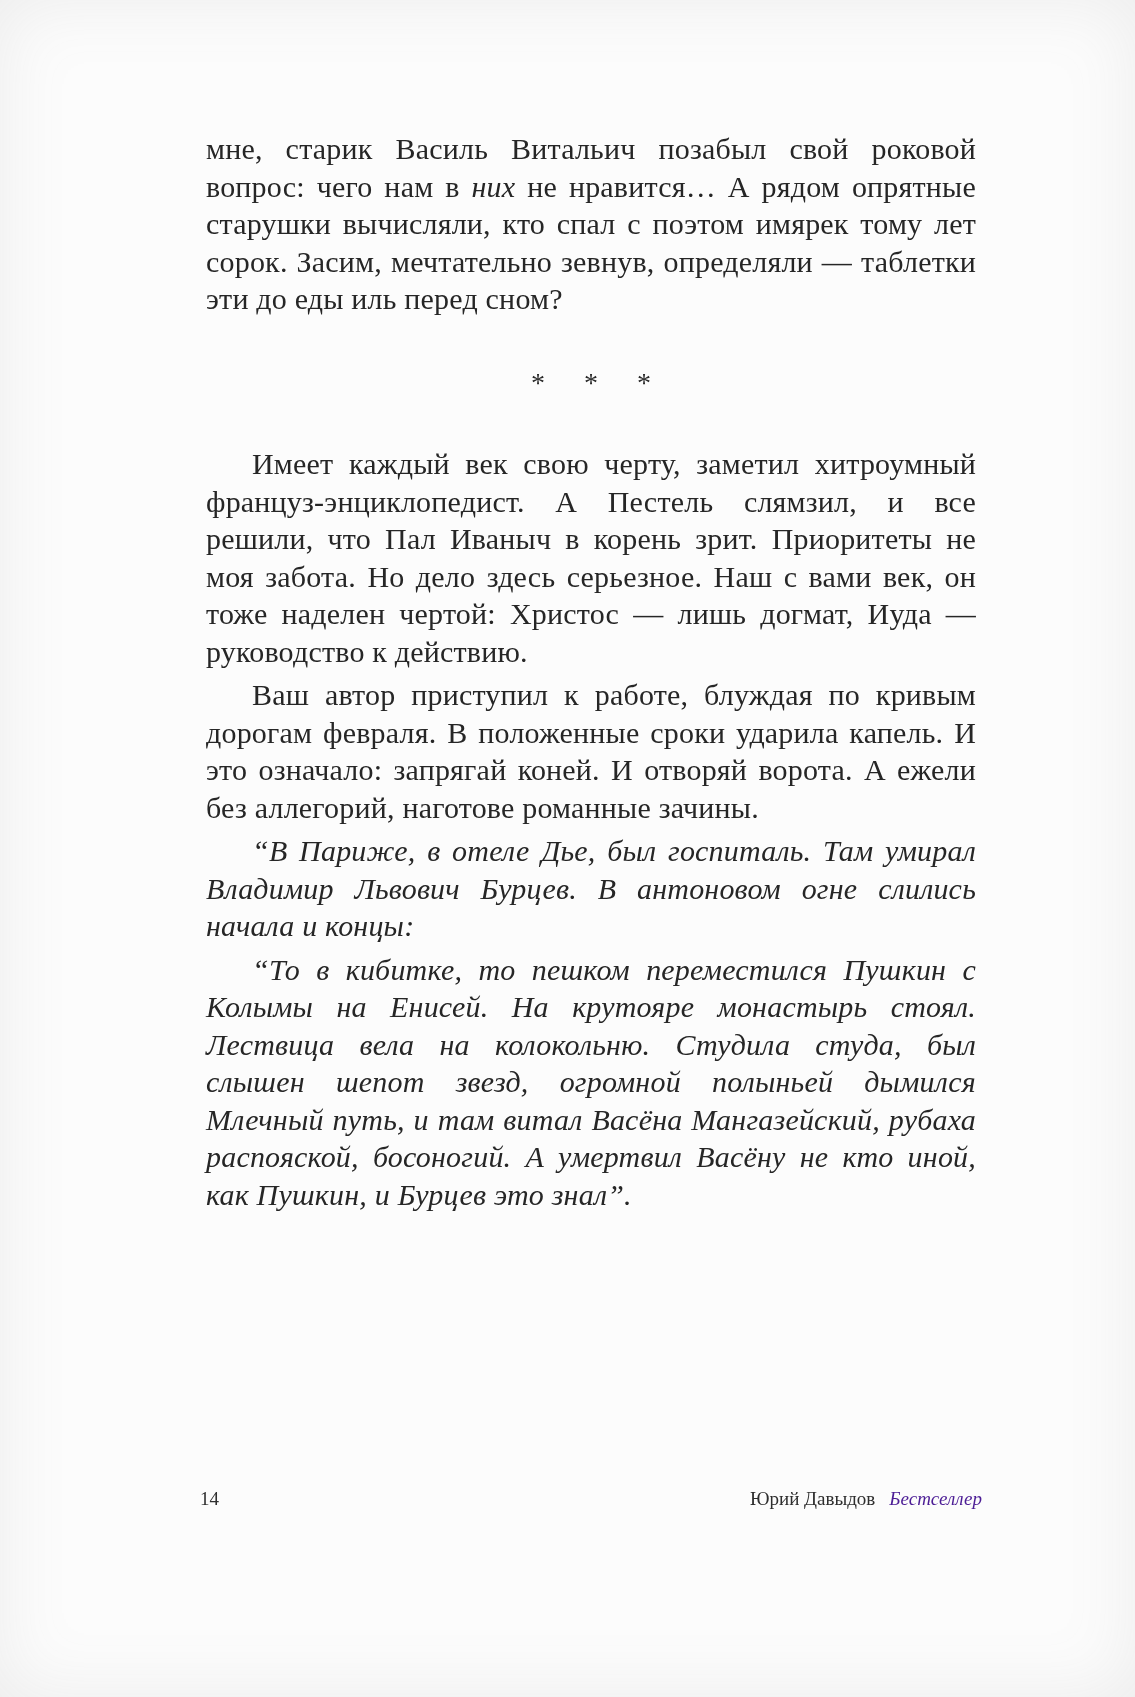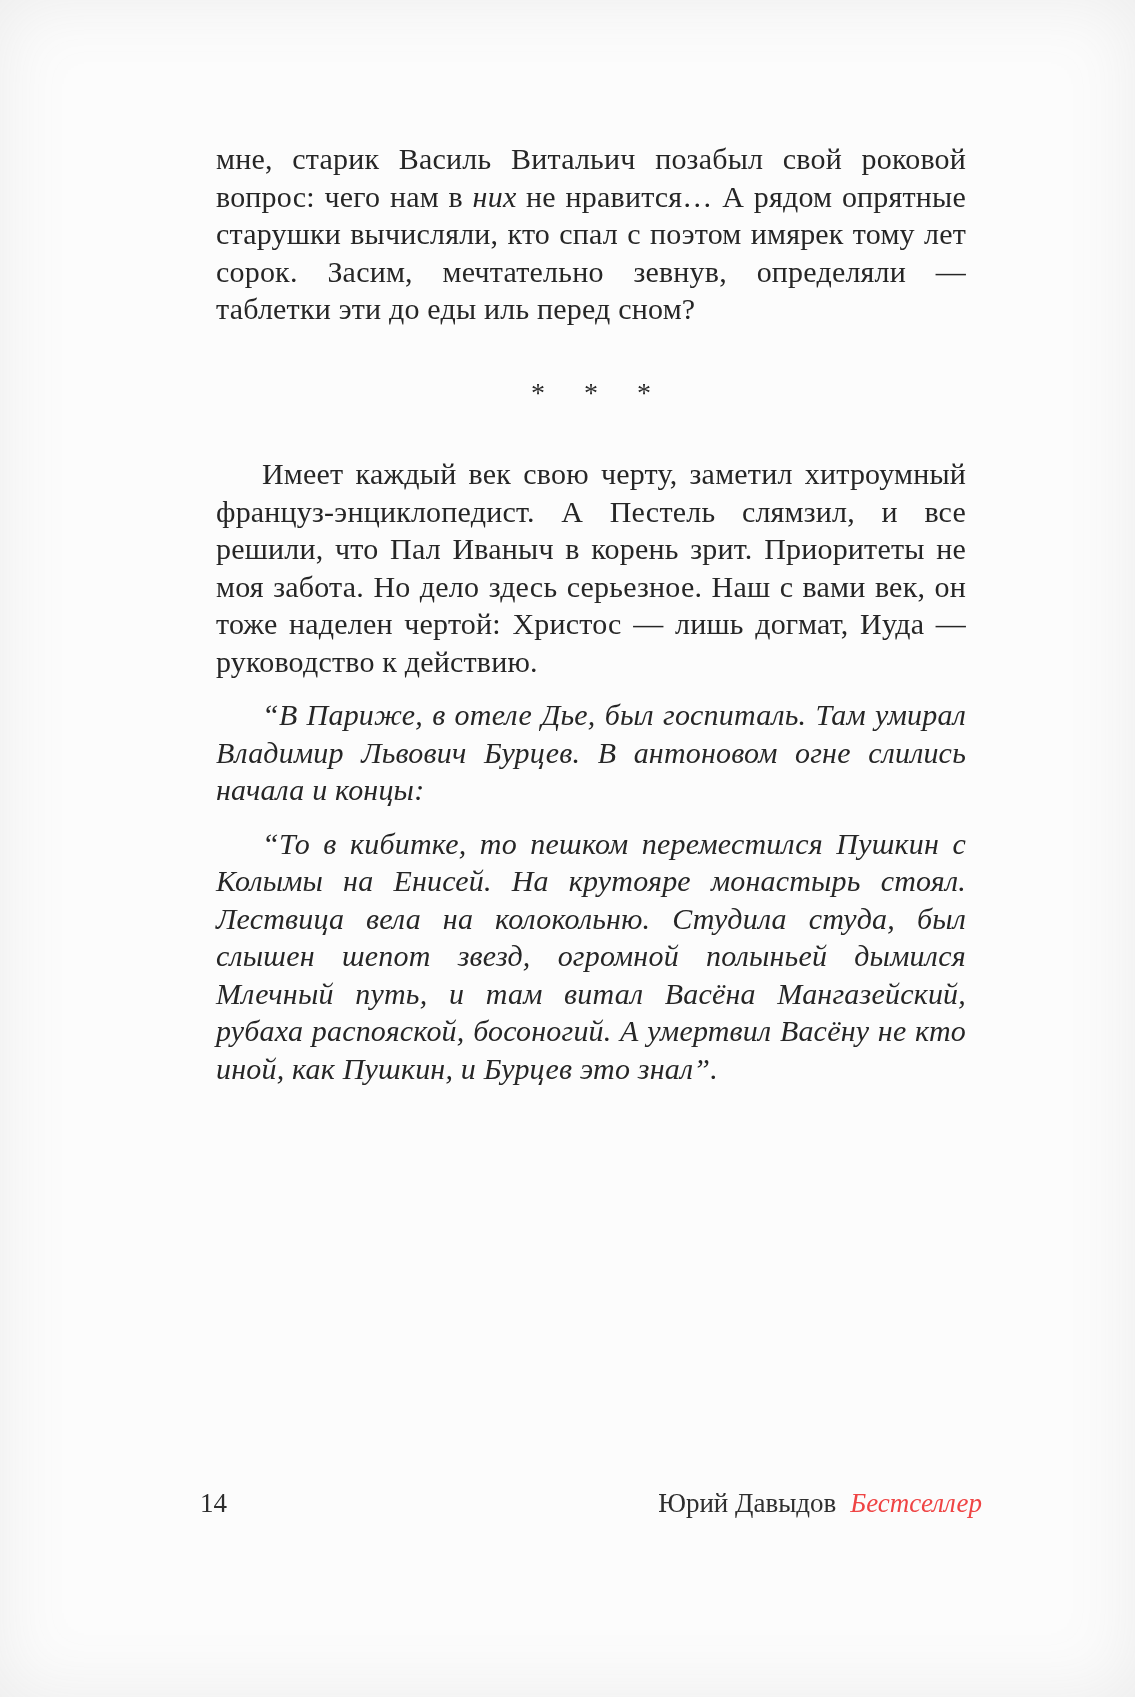--- a/index.html
+++ b/index.html
@@ -20,21 +20,21 @@
     position: absolute;
     left: 200px;
     top: 124px;
     width: 782px;
     font-size: 30px;
     line-height: 37.5px;
     text-align: justify;
     letter-spacing: 0.2px;
   }
   .page-text p {
-    margin: 16px;
+    margin: 6px;
     padding: 0;
     text-indent: 0;
     hyphens: auto;
   }
   .page-text p.indent {
     text-indent: 46px;
   }
   .page-text p.italic {
     font-style: italic;
   }
@@ -54,39 +54,40 @@
     color: #2a2a2a;
   }
   .page-footer {
     position: absolute;
     left: 200px;
     width: 782px;
     top: 1488px;
     display: flex;
     justify-content: space-between;
     align-items: baseline;
-    font-size: 27px;
+    font-size: 19px;
     color: #2e2e2e;
   }
   .footer-right {
     white-space: nowrap;
   }
   .footer-book-title {
     font-style: italic;
     margin-left: 14px;
-    color: #ef4444;
+    color: #4c1d95;
   }
 </style>
 </head>
 <body>
 
 <main class="page-text">
     <p class=""><span>мне, старик Василь Витальич позабыл свой роковой вопрос: чего нам в </span><span class="inline-italic">них</span><span> не нравится… А рядом опрятные старушки вычисляли, кто спал с поэтом имярек тому лет сорок. Засим, мечтательно зевнув, определяли — таблетки эти до еды иль перед сном?</span></p>
     <div class="separator">* * *</div>
     <p class="indent"><span>Имеет каждый век свою черту, заметил хитроумный француз-энциклопедист. А Пестель слямзил, и все решили, что Пал Иваныч в корень зрит. Приоритеты не моя забота. Но дело здесь серьезное. Наш с вами век, он тоже наделен чертой: Христос — лишь догмат, Иуда — руководство к действию.</span></p>
+    <p class="indent"><span>Ваш автор приступил к работе, блуждая по кривым дорогам февраля. В положенные сроки ударила капель. И это означало: запрягай коней. И отворяй ворота. А ежели без аллегорий, наготове романные зачины.</span></p>
     <p class="indent italic"><span>“В Париже, в отеле Дье, был госпиталь. Там умирал Владимир Львович Бурцев. В антоновом огне слились начала и концы:</span></p>
     <p class="indent italic"><span>“То в кибитке, то пешком переместился Пушкин с Колымы на Енисей. На крутояре монастырь стоял. Лествица вела на колокольню. Студила студа, был слышен шепот звезд, огромной полыньей дымился Млечный путь, и там витал Васёна Мангазейский, рубаха распояской, босоногий. А умертвил Васёну не кто иной, как Пушкин, и Бурцев это знал”.</span></p>
   </main>
 
 <footer class="page-footer">
   <span class="footer-left">14</span>
   <span class="footer-right">
     <span>Юрий Давыдов</span><span class="footer-book-title">Бестселлер</span>
   </span>
 </footer>

